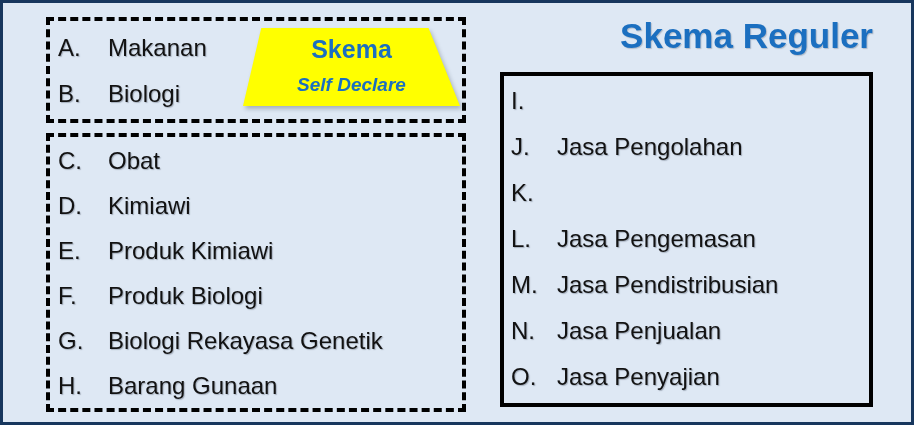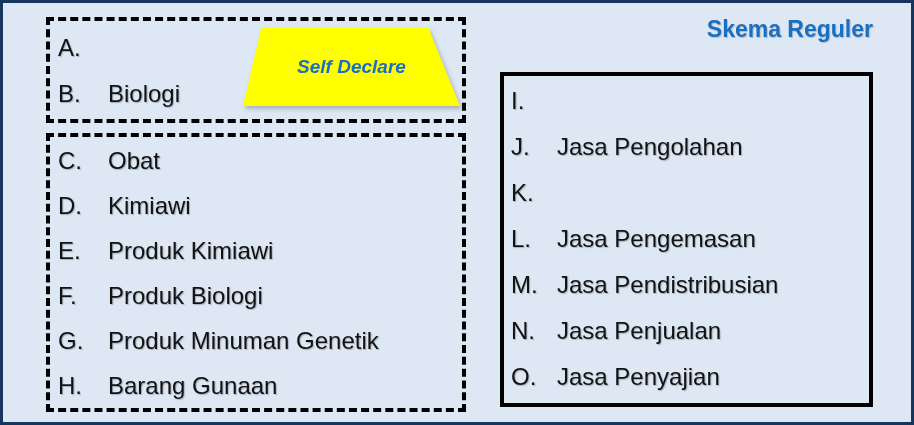--- a/index.html
+++ b/index.html
@@ -63,46 +63,48 @@
     color: #1b6fc0;
     font-weight: bold;
   }
   .badge-line1 { font-size: 25px; line-height: 36px; }
   .badge-line2 { font-size: 19px; line-height: 36px; font-style: italic; }
 
   .reguler-title {
     position: absolute;
     left: 497px; top: 13px; width: 373px;
     text-align: right;
-    font-size: 23px;
+    font-size: 35px;
     font-weight: bold;
     color: #1b6fc0;
     white-space: nowrap;
     text-shadow: 1px 1px 1px rgba(110,120,135,0.4);
   }
 </style>
 </head>
 <body>
 
 <div class="canvas">
 
   <div class="dashed-box box-food">
     <div class="rows rows-food">
       <div class="row">
         <span class="letter">A.</span>
+        <span>Makanan</span>
       </div>
       <div class="row">
         <span class="letter">B.</span>
         <span>Biologi</span>
       </div>
     </div>
   </div>
 
   <div class="badge-wrap">
     <div class="badge">
+      <span class="badge-line1">Skema</span>
       <span class="badge-line2">Self Declare</span>
     </div>
   </div>
 
   <div class="dashed-box box-nonfood">
     <div class="rows rows-nonfood">
       <div class="row">
         <span class="letter">C.</span>
         <span>Obat</span>
       </div>
@@ -113,21 +115,21 @@
       <div class="row">
         <span class="letter">E.</span>
         <span>Produk Kimiawi</span>
       </div>
       <div class="row">
         <span class="letter">F.</span>
         <span>Produk Biologi</span>
       </div>
       <div class="row">
         <span class="letter">G.</span>
-        <span>Produk Minuman Genetik</span>
+        <span>Biologi Rekayasa Genetik</span>
       </div>
       <div class="row">
         <span class="letter">H.</span>
         <span>Barang Gunaan</span>
       </div>
     </div>
   </div>
 
   <div class="reguler-title">Skema Reguler</div>
 

